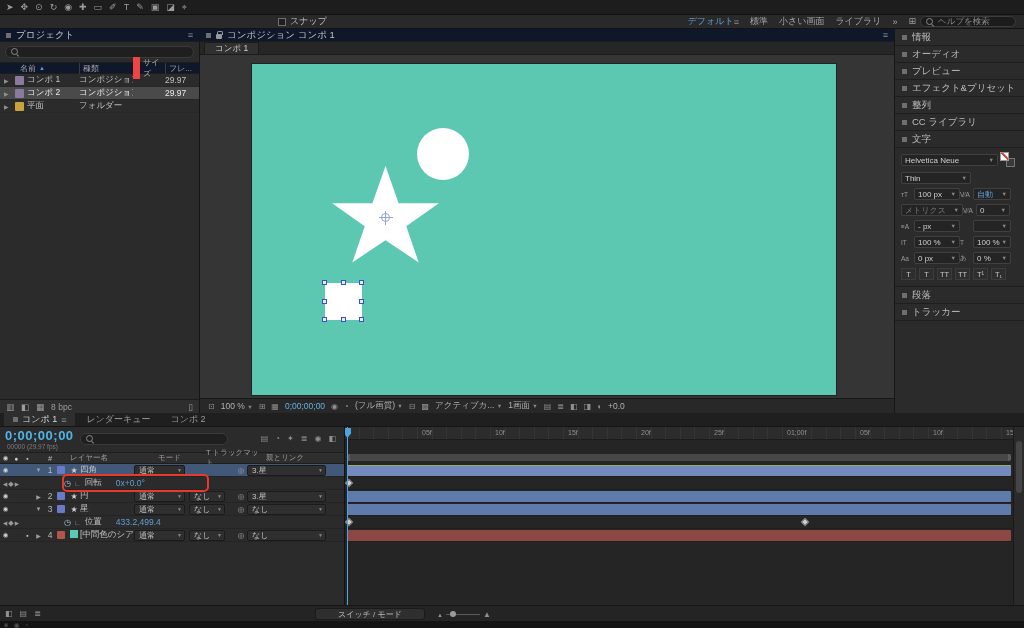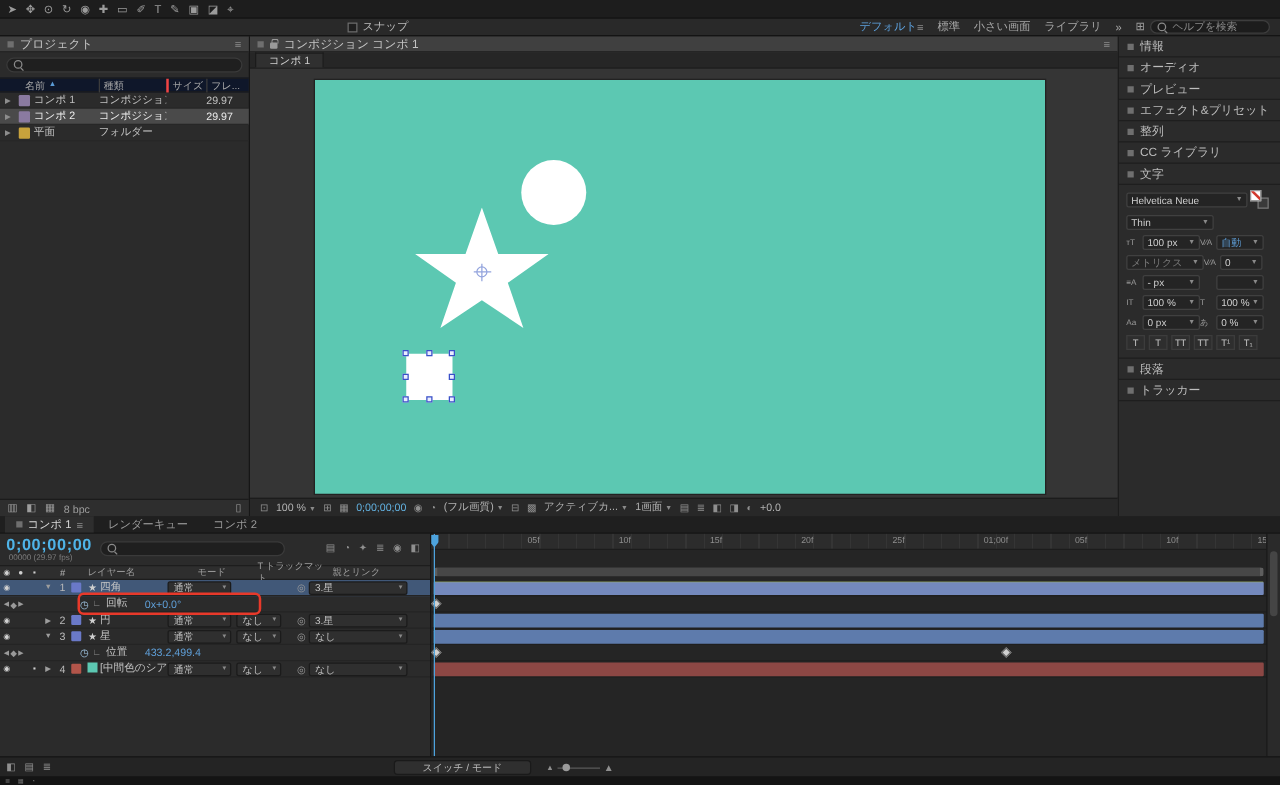--- a/index.html
+++ b/index.html
@@ -15,36 +15,36 @@
 .checkbox{width:8px;height:8px;border:1px solid #6e6e6e;background:#1e1e1e}
 .workspaces{margin-left:auto;display:flex;align-items:center;gap:11px;font-size:9px;color:#a8a8a8}
 .ws-active{color:#5ea3e0;display:flex;gap:0;align-items:center}
 .help-search{display:flex;align-items:center;gap:4px;background:#1c1c1c;border:1px solid #3d3d3d;border-radius:7px;height:11px;width:96px;padding:0 5px;margin:0 8px 0 4px;color:#8a8a8a;font-size:8.5px}
 .mag{position:relative;width:8px;height:8px;flex:none}
 .mag::before{content:"";position:absolute;left:0;top:0;width:5px;height:5px;border:1px solid #8a8a8a;border-radius:50%}
 .mag::after{content:"";position:absolute;left:6px;top:6px;width:3px;height:1px;background:#8a8a8a;transform:rotate(45deg);transform-origin:0 0}
 
 
 .main{position:absolute;left:0;top:29px;width:100%;height:384px;display:flex}
-.p-hdr{height:13px;background:#404040;border-bottom:1px solid #1c1c1c;display:flex;align-items:center;gap:5px;padding:0 6px;font-size:9.5px;color:#c3c3c3;flex:none}
+.p-hdr{height:13px;background:#0f172a;border-bottom:1px solid #1c1c1c;display:flex;align-items:center;gap:5px;padding:0 6px;font-size:9.5px;color:#c3c3c3;flex:none}
 .grip{width:5px;height:5px;background:#6f6f6f}
 .menu-glyph{margin-left:auto;color:#8b8b8b;font-size:9px}
 
 
 .project{width:200px;background:#2b2b2b;border-right:1px solid #161616;display:flex;flex-direction:column;position:relative}
 .proj-top{display:flex;gap:7px;padding:6px 5px;border-bottom:1px solid #222}
 .thumb{width:64px;height:38px;background:#5cc8b2;position:relative;border:1px solid #111;flex:none}
 .star-shape{clip-path:polygon(50% 0%,61.8% 35.5%,98.1% 35.5%,68.7% 57.4%,79.9% 91.9%,50% 70.6%,20.1% 91.9%,31.3% 57.4%,1.9% 35.5%,38.2% 35.5%);background:#fff;position:absolute}
 .proj-meta{font-size:8px;color:#9c9c9c;line-height:11px;padding-top:2px}
 .proj-meta .nm{color:#d6d6d6;font-size:8.5px}
 .proj-search{margin:4px 5px;height:12px;background:#1f1f1f;border:1px solid #3a3a3a;border-radius:7px;display:flex;align-items:center;gap:4px;padding:0 5px}
 .proj-cols{height:12px;background:#0f172a;border-top:1px solid #1d1d1d;border-bottom:1px solid #1d1d1d;display:flex;align-items:center;font-size:8px;color:#a9a9a9}
 .pc-name{flex:1;padding-left:20px;display:flex;gap:3px;align-items:center}
 .pc-type{width:54px;border-left:1px solid #3c3c3c;padding-left:3px}
-.pc-size{width:32px;border-left:2px solid #ef4444;padding-left:3px}
+.pc-size{width:32px;border-left:7px solid #ef4444;padding-left:3px}
 .pc-frame{width:34px;border-left:1px solid #3c3c3c;padding-left:3px}
 .sort-arrow{color:#5b9bd5;font-size:6px}
 .prow{height:13px;display:flex;align-items:center;font-size:8.5px;color:#c0c0c0;border-bottom:1px solid #272727}
 .prow.sel{background:#4a4a4a;color:#ececec}
 .pr-name{flex:1;display:flex;align-items:center;gap:3px;padding-left:4px;overflow:hidden;white-space:nowrap}
 .pr-type{width:54px;overflow:hidden;white-space:nowrap}
 .pr-size{width:32px}
 .pr-frame{width:34px}
 .twirl{font-size:6px;color:#8d8d8d;width:8px}
 .item-ic{width:9px;height:9px;border-radius:1px;flex:none}

